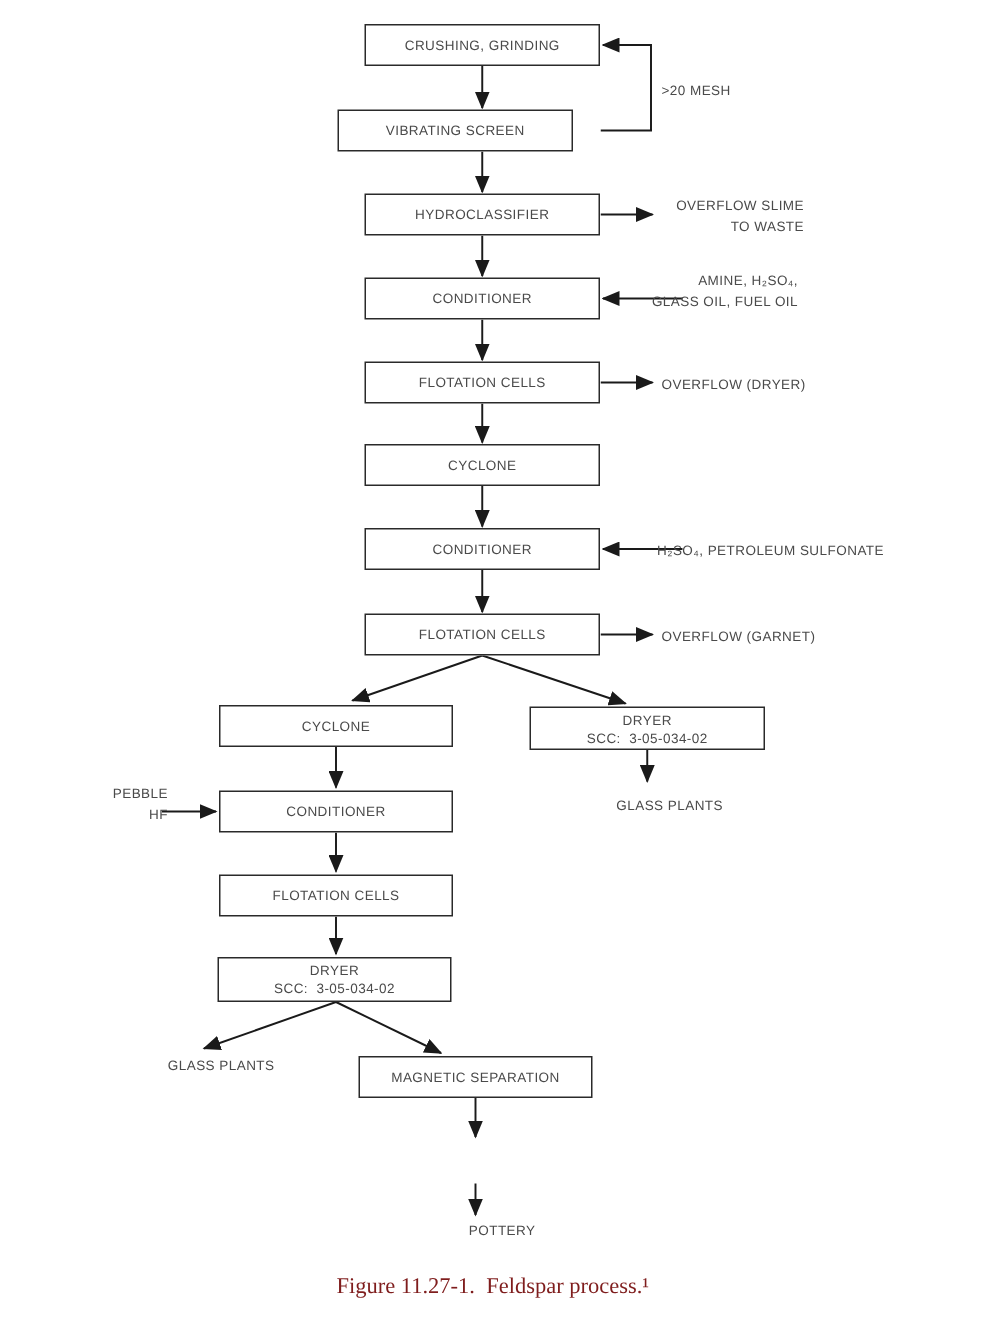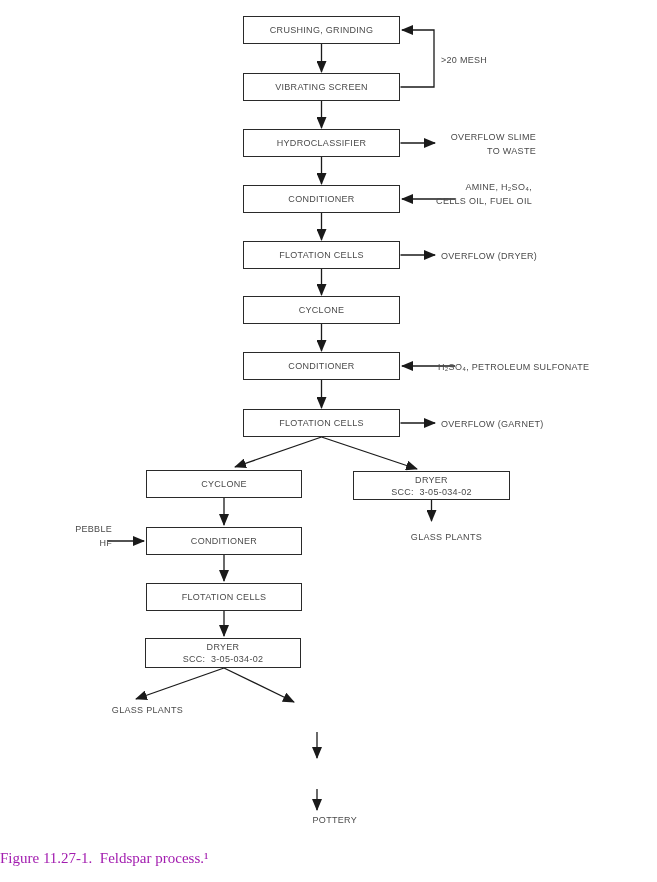--- a/index.html
+++ b/index.html
@@ -16,22 +16,22 @@
   }
   .box span { display:block; white-space:pre; }
   .note {
     position:absolute; font-size:9px; letter-spacing:0.3px; color:#4a4a4a;
     line-height:14px;
   }
   .note span { display:block; white-space:pre; }
   .note.left span { text-align:right; }
   .note.center { text-align:right; }
   .caption {
-    position:absolute; left:0; top:850px; width:657px; text-align:left;
-    font-family:"Liberation Serif", serif; font-size:15px; color:#a21caf;
+    position:absolute; left:0; top:850px; width:657px; text-align:center;
+    font-family:"Liberation Serif", serif; font-size:15px; color:#7f1d1d;
     white-space:pre;
   }
 </style>
 </head>
 <body>
 
 <div id="canvas">
 
   <svg id="wires" viewBox="0 0 657 882" xmlns="http://www.w3.org/2000/svg">
     <defs>
@@ -70,21 +70,21 @@
       <line x1="224" y1="668" x2="294" y2="702" marker-end="url(#ah)"></line>
 
       <line x1="317" y1="732" x2="317" y2="758" marker-end="url(#ah)"></line>
       <line x1="317" y1="789" x2="317" y2="810" marker-end="url(#ah)"></line>
     </g>
   </svg>
 
   <div class="box" style="left:243px;top:16px;width:157px;height:28px">
       <span>CRUSHING, GRINDING</span>
     </div>
-  <div class="box" style="left:243px;top:73px;width:157px;height:28px">
+  <div class="box" style="left:225px;top:73px;width:157px;height:28px">
       <span>VIBRATING SCREEN</span>
     </div>
   <div class="box" style="left:243px;top:129px;width:157px;height:28px">
       <span>HYDROCLASSIFIER</span>
     </div>
   <div class="box" style="left:243px;top:185px;width:157px;height:28px">
       <span>CONDITIONER</span>
     </div>
   <div class="box" style="left:243px;top:241px;width:157px;height:28px">
       <span>FLOTATION CELLS</span>
@@ -109,33 +109,36 @@
   <div class="box" style="left:146px;top:527px;width:156px;height:28px">
       <span>CONDITIONER</span>
     </div>
   <div class="box" style="left:146px;top:583px;width:156px;height:28px">
       <span>FLOTATION CELLS</span>
     </div>
   <div class="box" style="left:145px;top:638px;width:156px;height:30px">
     <span>DRYER</span>
     <span>SCC:  3-05-034-02</span>
   </div>
+  <div class="box" style="left:239px;top:704px;width:156px;height:28px">
+      <span>MAGNETIC SEPARATION</span>
+    </div>
 
   <div class="note left" style="left:441px;top:53px">
       <span>&gt;20 MESH</span>
     </div>
 
   <div class="note center" style="left:436px;top:130px;width:100px">
     <span>OVERFLOW SLIME</span>
     <span>TO WASTE</span>
   </div>
 
   <div class="note center" style="left:430px;top:180px;width:102px">
     <span>AMINE, H₂SO₄,</span>
-    <span>CELLS OIL, FUEL OIL</span>
+    <span>GLASS OIL, FUEL OIL</span>
   </div>
 
   <div class="note left" style="left:441px;top:249px">
       <span>OVERFLOW (DRYER)</span>
     </div>
 
   <div class="note left" style="left:438px;top:360px">
       <span>H₂SO₄, PETROLEUM SULFONATE</span>
     </div>
 

